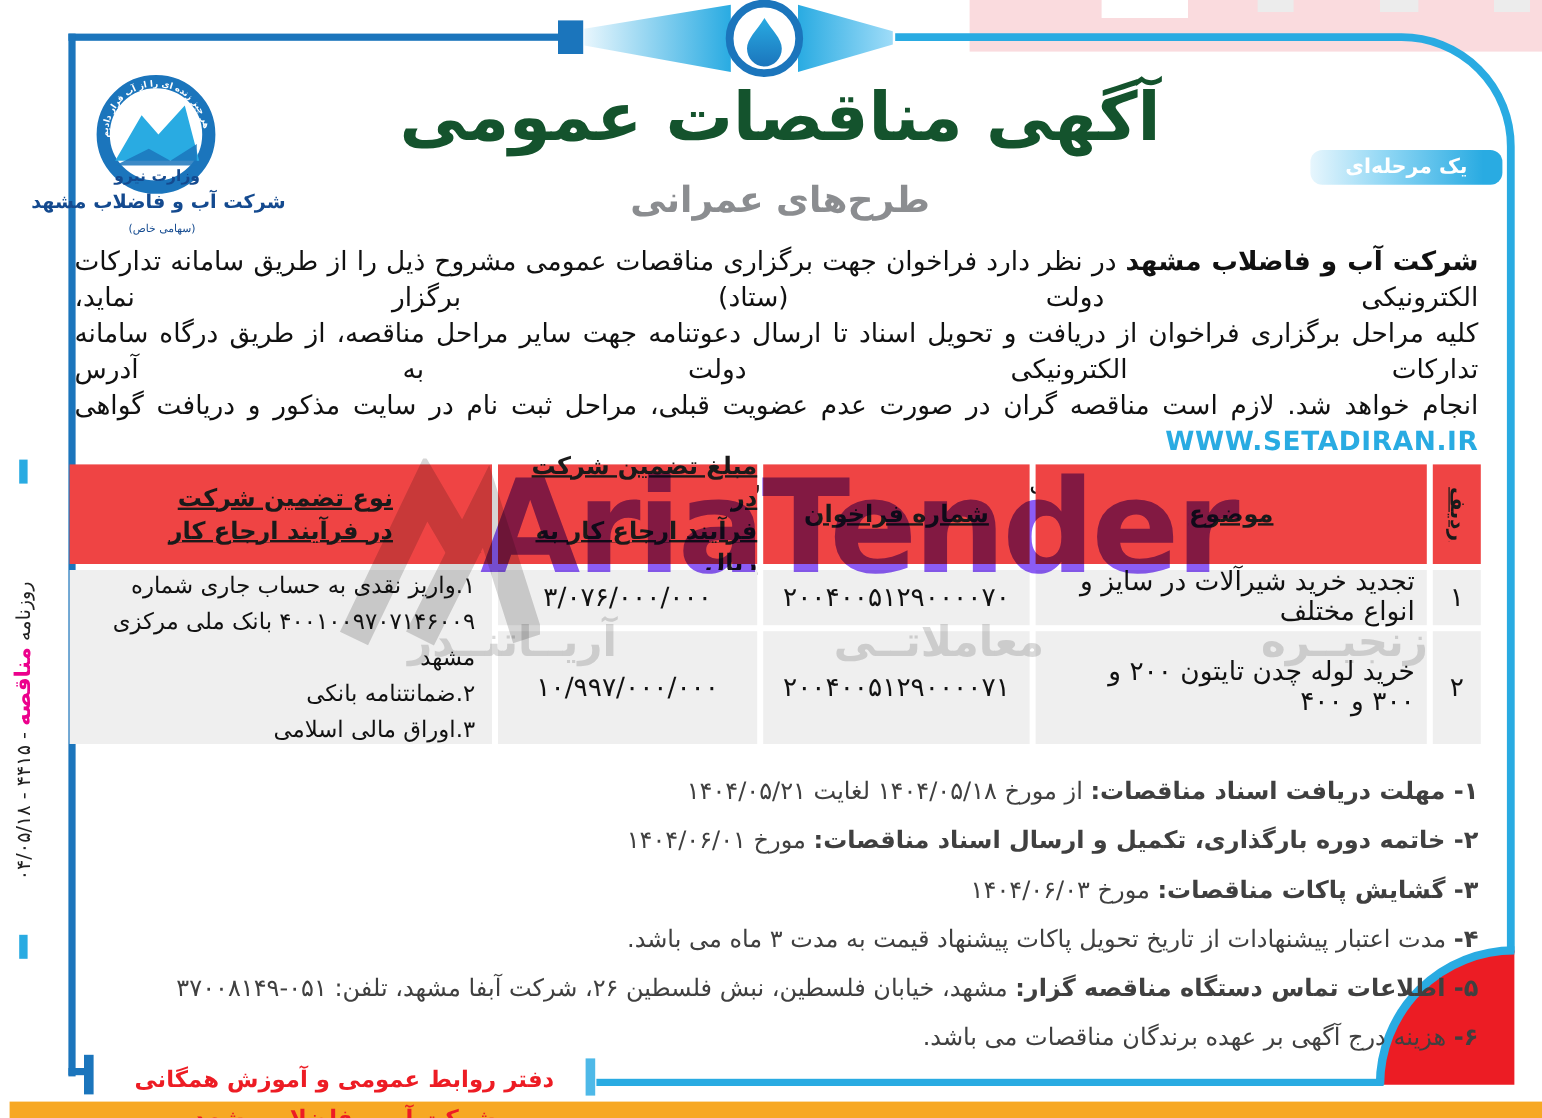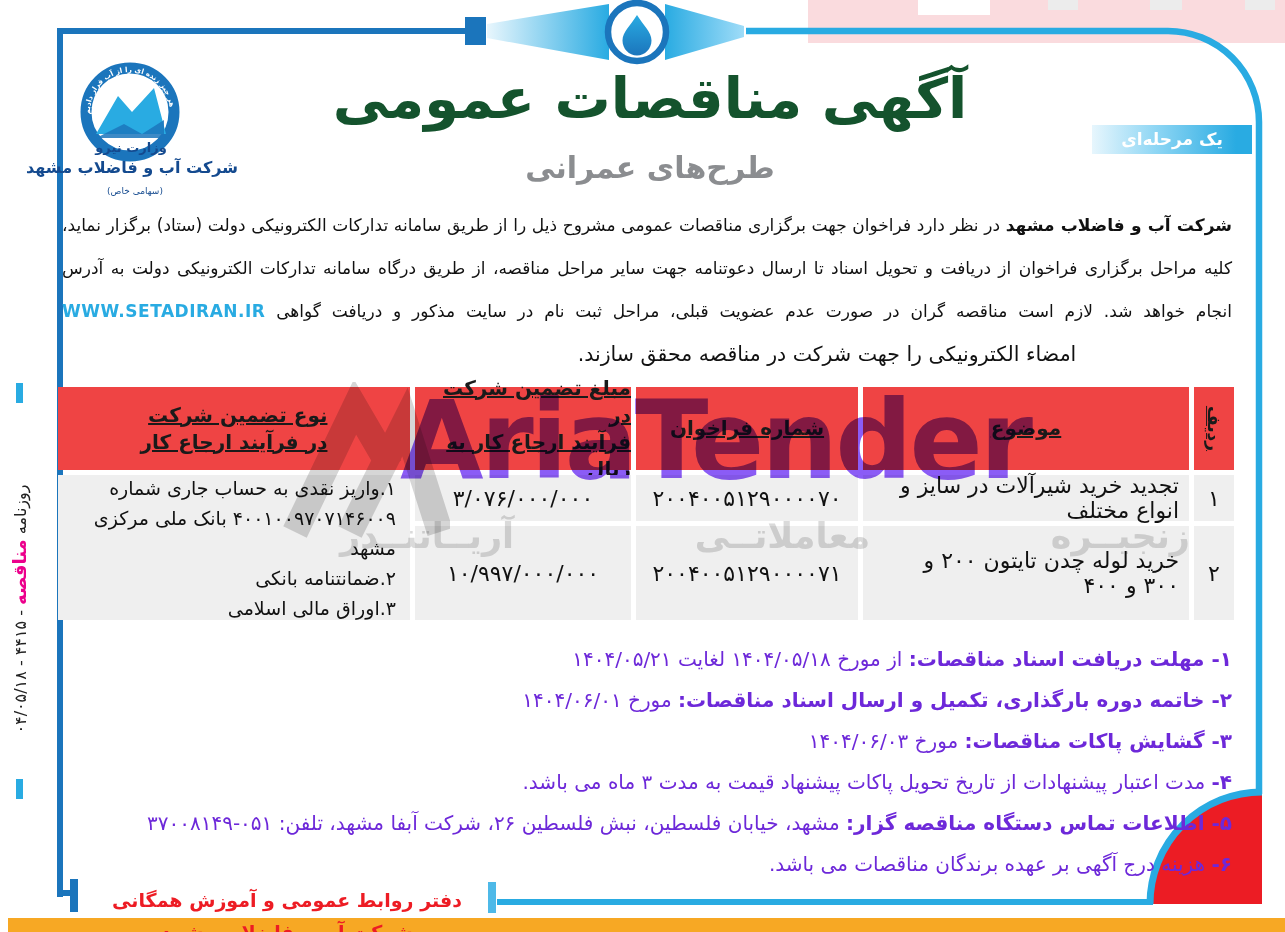--- a/index.html
+++ b/index.html
@@ -17,62 +17,62 @@
   .orange-band { left:8px; top:918px; width:1277px; height:14px; background:#F7A824; z-index:0; }
 
   
   #frame-svg { left:0; top:0; width:1285px; height:932px; z-index:1; pointer-events:none; }
 
   
   .stage-label {
     left:1092px; top:125px; width:160px; height:29px; z-index:2;
     background:linear-gradient(90deg,#E7F6FD 0%,#8ED6F4 40%,#29ABE2 90%);
     color:#ffffff; font-size:17px; font-weight:bold;
-    direction:rtl; text-align:center; line-height:29px;
+    direction:rtl; text-align:center; line-height:29px;border-radius:10px;
   }
   .logo-ministry { left:36px; top:140px; width:190px; text-align:center; color:#144A8F; font-size:13px; font-weight:bold; z-index:2; }
   .logo-company  { left:22px; top:158px; width:220px; text-align:center; color:#144A8F; font-size:16px; font-weight:bold; z-index:2; }
   .logo-type     { left:40px; top:186px; width:190px; text-align:center; color:#144A8F; font-size:9px; z-index:2; }
 
   
   .page-title {
     left:240px; top:66px; width:820px; z-index:2;
     color:#14532d; font-size:56px; font-weight:bold;
     direction:rtl; text-align:center; letter-spacing:-1px;
   }
   .page-subtitle {
     left:240px; top:150px; width:820px; z-index:2;
     color:#8B8D90; font-size:30px; font-weight:bold;
     direction:rtl; text-align:center;
   }
 
   
   .intro { left:62px; top:204px; width:1170px; z-index:2; direction:rtl; color:#111; }
-  .intro .line { font-size:17px; line-height:43px; text-align:justify; text-align-last:justify; }
+  .intro .line { font-size:22px; line-height:30px; text-align:justify; text-align-last:justify; }
   .intro .line-last { font-size:20.5px; line-height:43px; text-align:center; padding-left:360px; }
   .intro .bold { font-weight:bold; }
   .intro .url { color:#29ABE2; font-weight:bold; letter-spacing:.5px; }
 
   
   .tender-table {
     left:58px; top:387px; width:1176px; height:233px; z-index:2;
     display:grid; direction:rtl;
     grid-template-columns:40px 326px 222px 216px 352px;
     grid-template-rows:83px 46px 94px;
     gap:5px;
   }
   .cell { display:flex; align-items:center; justify-content:center; }
   .th { background:#ef4444; font-weight:bold; color:#1a1a1a; font-size:20px; text-align:right; white-space:pre-line; line-height:27px;text-decoration:underline; }
   .td { background:#EFEFEF; color:#111; font-size:22px; }
   .th-rodif span { display:inline-block; transform:rotate(90deg); font-size:17px; }
   .td-subject { justify-content:flex-start; padding-right:10px; text-align:right;padding-left:32px; }
   .td-guarantee { grid-row:2 / 4; grid-column:5; justify-content:flex-start; align-items:center; padding-right:14px; white-space:pre-line; text-align:right; line-height:30px; font-size:19px; }
 
   
-  .notes { left:62px; top:639px; width:1170px; z-index:2; direction:rtl; color:#6d28d9; }
+  .notes { left:62px; top:639px; width:1170px; z-index:2; direction:rtl; color:#404040; }
   .note { font-size:20px; line-height:41px; text-align:right; }
   .note .nlabel { font-weight:bold; }
 
   
   .footer-text {
     left:88px; top:884px; width:398px; height:32px; z-index:2;
     color:#ED1C24; font-size:19px; font-weight:bold;
     direction:rtl; text-align:center; line-height:32px;
   }
 

